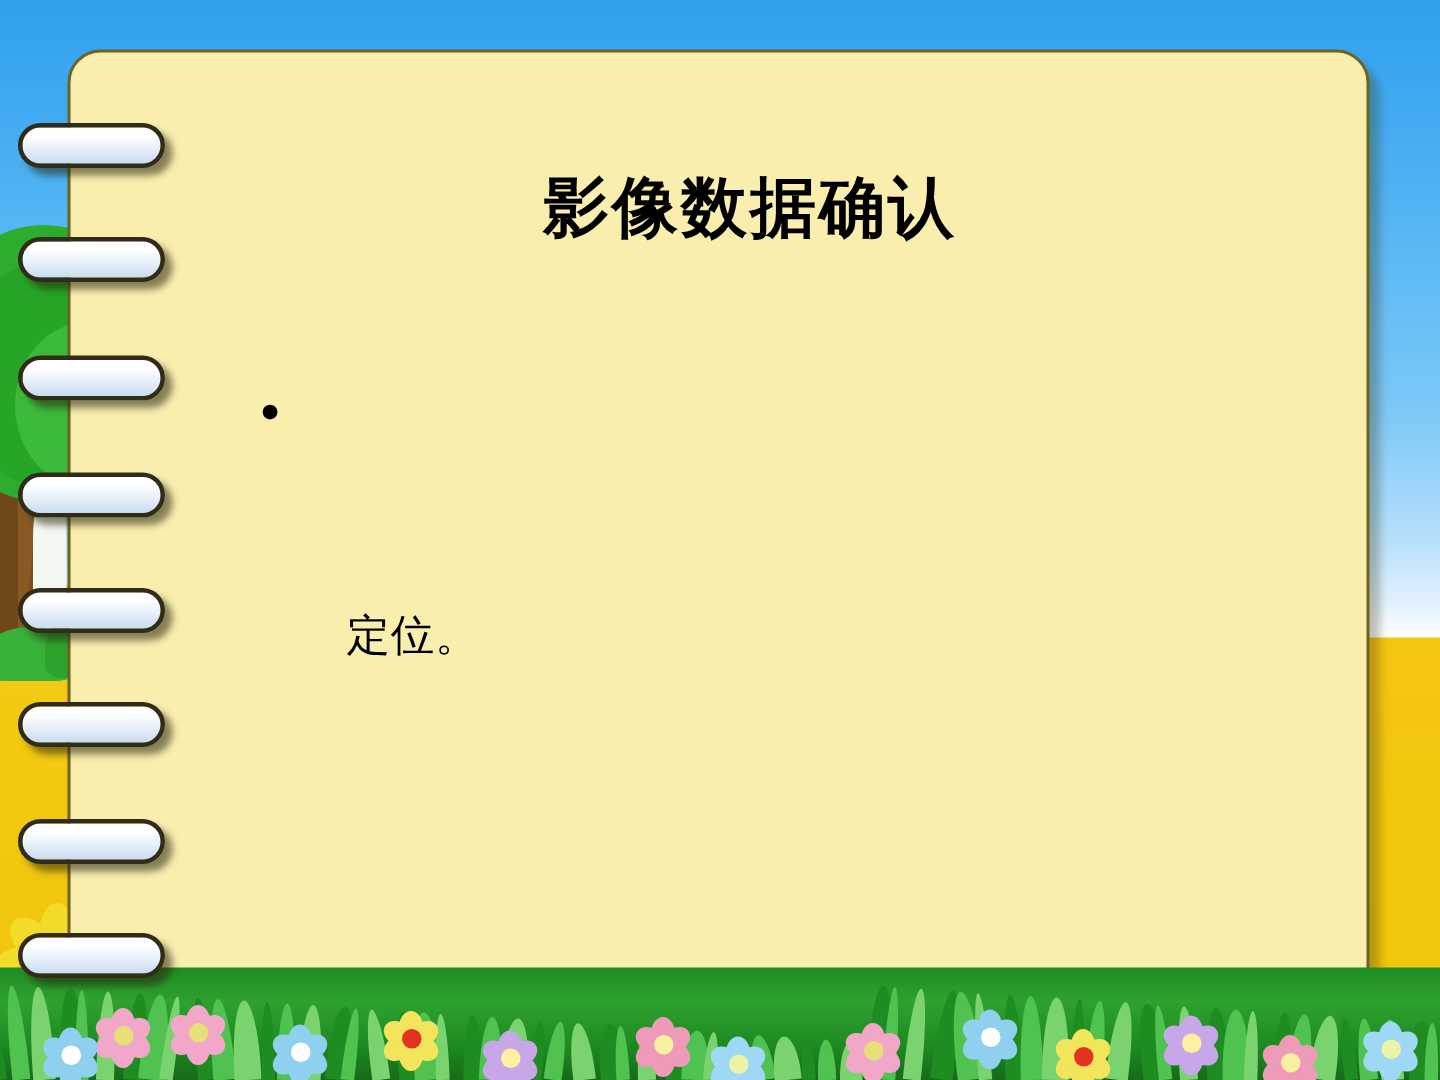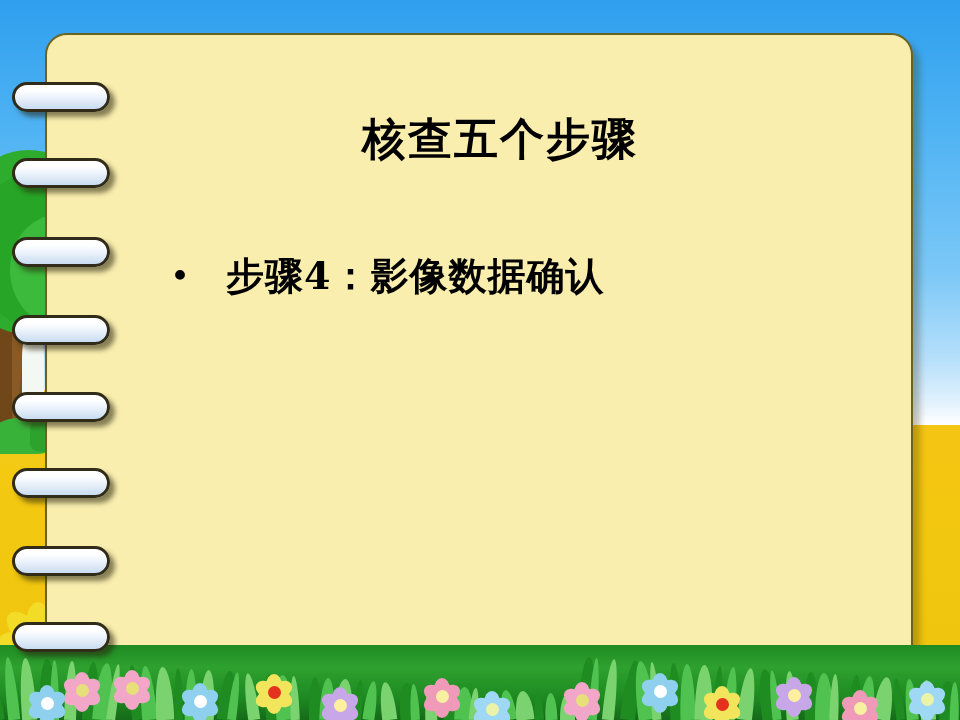--- a/index.html
+++ b/index.html
@@ -496,23 +496,23 @@
       <div class="ring" style="left: 12px; top: 82px;"></div>
       <div class="ring" style="left: 12px; top: 158px;"></div>
       <div class="ring" style="left: 12px; top: 237px;"></div>
       <div class="ring" style="left: 12px; top: 315px;"></div>
       <div class="ring" style="left: 12px; top: 392px;"></div>
       <div class="ring" style="left: 12px; top: 468px;"></div>
       <div class="ring" style="left: 12px; top: 546px;"></div>
       <div class="ring" style="left: 12px; top: 622px;"></div>
     </div>
 
-  <div class="slide-title">核查五个步骤</div>
+  <div class="slide-title">影像数据确认</div>
 
   <div class="bullet-row">
     <span class="bullet-dot">•</span>
-    <span class="bullet-text">步骤4：影像数据确认</span>
   </div>
 
   <div class="body-text">
+    <div>定位。</div>
   </div>
 
 </div>
 
 </body></html>

